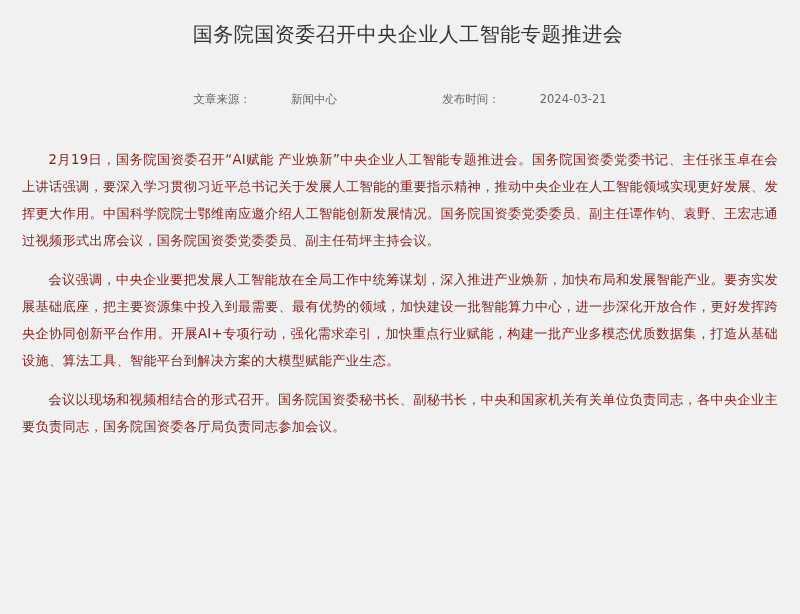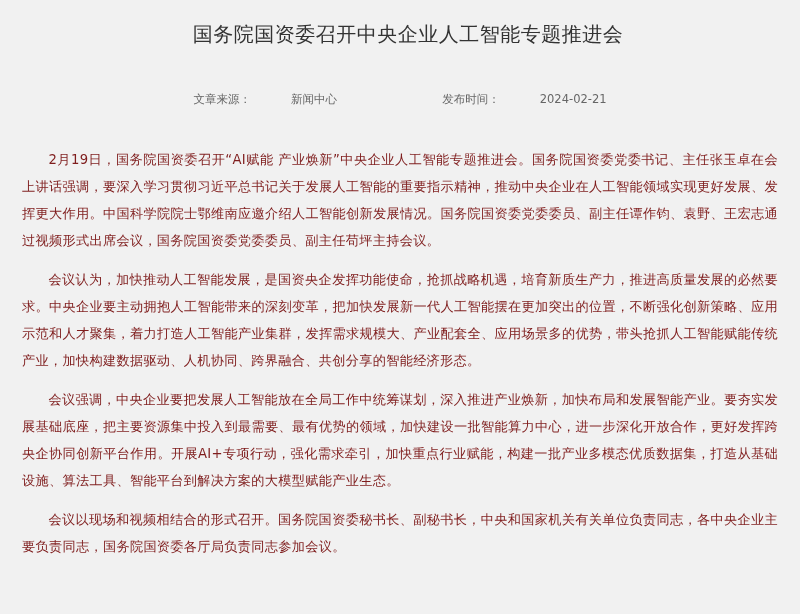--- a/index.html
+++ b/index.html
@@ -63,22 +63,21 @@
 <body>
 
 <div class="article">
   <div class="title-block">
     <div class="title-line">国务院国资委召开中央企业人工智能专题推进会</div>
   </div>
 
   <div class="meta">
     <span>文章来源：</span><span>新闻中心</span>
     <span class="gap"></span>
-    <span>发布时间：</span><span>2024-02-21</span>
+    <span>发布时间：</span><span>2024-03-21</span>
   </div>
 
   <div class="body">
     <p class="para">2月19日，国务院国资委召开“AI赋能 产业焕新”中央企业人工智能专题推进会。国务院国资委党委书记、主任张玉卓在会上讲话强调，要深入学习贯彻习近平总书记关于发展人工智能的重要指示精神，推动中央企业在人工智能领域实现更好发展、发挥更大作用。中国科学院院士鄂维南应邀介绍人工智能创新发展情况。国务院国资委党委委员、副主任谭作钧、袁野、王宏志通过视频形式出席会议，国务院国资委党委委员、副主任苟坪主持会议。</p>
-    <p class="para">会议认为，加快推动人工智能发展，是国资央企发挥功能使命，抢抓战略机遇，培育新质生产力，推进高质量发展的必然要求。中央企业要主动拥抱人工智能带来的深刻变革，把加快发展新一代人工智能摆在更加突出的位置，不断强化创新策略、应用示范和人才聚集，着力打造人工智能产业集群，发挥需求规模大、产业配套全、应用场景多的优势，带头抢抓人工智能赋能传统产业，加快构建数据驱动、人机协同、跨界融合、共创分享的智能经济形态。</p>
     <p class="para">会议强调，中央企业要把发展人工智能放在全局工作中统筹谋划，深入推进产业焕新，加快布局和发展智能产业。要夯实发展基础底座，把主要资源集中投入到最需要、最有优势的领域，加快建设一批智能算力中心，进一步深化开放合作，更好发挥跨央企协同创新平台作用。开展AI+专项行动，强化需求牵引，加快重点行业赋能，构建一批产业多模态优质数据集，打造从基础设施、算法工具、智能平台到解决方案的大模型赋能产业生态。</p>
     <p class="para">会议以现场和视频相结合的形式召开。国务院国资委秘书长、副秘书长，中央和国家机关有关单位负责同志，各中央企业主要负责同志，国务院国资委各厅局负责同志参加会议。</p>
   </div>
 </div>
 
 </body></html>

